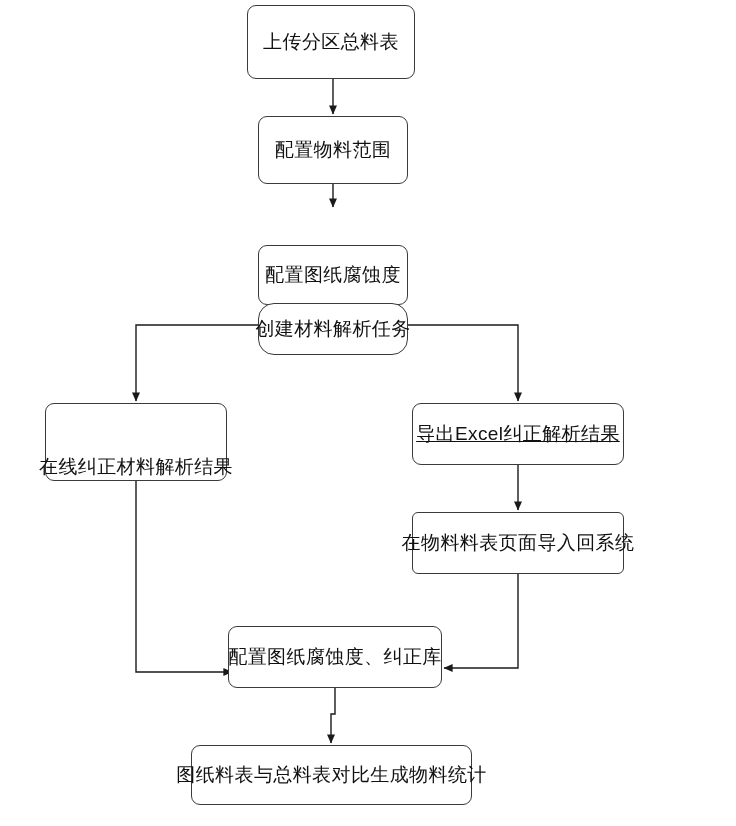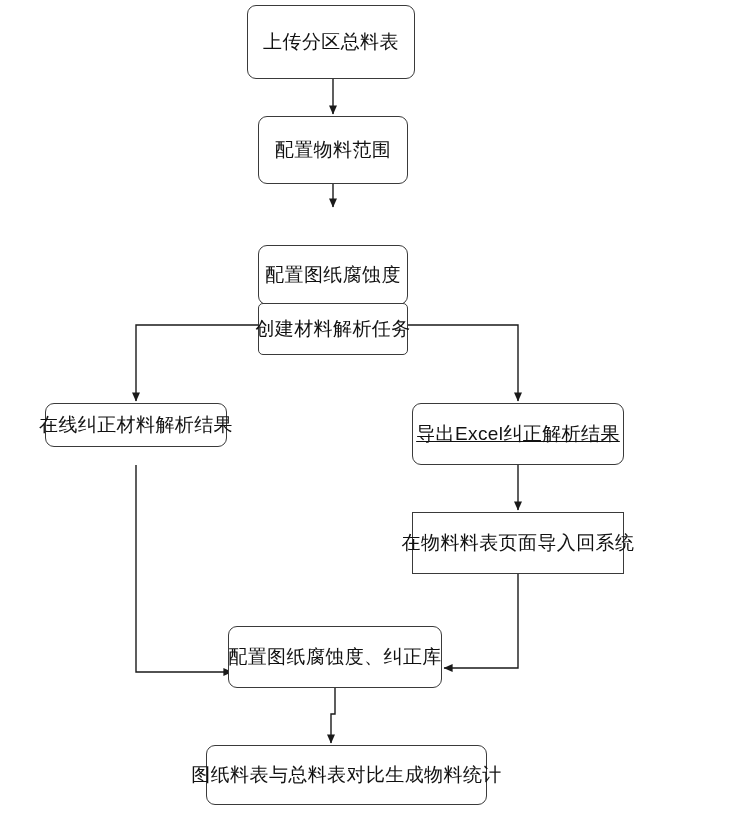--- a/index.html
+++ b/index.html
@@ -72,33 +72,33 @@
   <div id="node-layer">
       <div class="node" style="left: 247px; top: 5px; width: 168px; height: 74px; border-color: rgb(58, 58, 58); background: rgb(255, 255, 255); border-radius: 9px;">
         <span class="node-label">上传分区总料表</span>
       </div>
       <div class="node" style="left: 258px; top: 116px; width: 150px; height: 68px; border-color: rgb(58, 58, 58); background: rgb(255, 255, 255); border-radius: 9px;">
         <span class="node-label">配置物料范围</span>
       </div>
       <div class="node" style="left: 258px; top: 209px; width: 150px; height: 60px; border-color: rgb(58, 58, 58); background: rgb(255, 255, 255); border-radius: 9px; margin-top: 36px;">
         <span class="node-label">配置图纸腐蚀度</span>
       </div>
-      <div class="node" style="left: 258px; top: 303px; width: 150px; height: 52px; border-color: rgb(58, 58, 58); background: rgb(255, 255, 255); border-radius: 5px;">
+      <div class="node" style="left: 258px; top: 303px; width: 150px; height: 52px; border-color: rgb(58, 58, 58); background: rgb(255, 255, 255); border-radius: 16px;">
         <span class="node-label">创建材料解析任务</span>
       </div>
-      <div class="node" style="left: 45px; top: 403px; width: 182px; height: 44px; border-color: rgb(58, 58, 58); background: rgb(255, 255, 255); border-radius: 9px;">
+      <div class="node" style="left: 45px; top: 403px; width: 182px; height: 78px; border-color: rgb(58, 58, 58); background: rgb(255, 255, 255); border-radius: 9px; align-items: flex-end;">
         <span class="node-label">在线纠正材料解析结果</span>
       </div>
       <div class="node" style="left: 412px; top: 403px; width: 212px; height: 62px; border-color: rgb(58, 58, 58); background: rgb(255, 255, 255); border-radius: 9px; text-decoration: underline;">
         <span class="node-label">导出Excel纠正解析结果</span>
       </div>
-      <div class="node" style="left: 412px; top: 512px; width: 212px; height: 62px; border-color: rgb(58, 58, 58); background: rgb(255, 255, 255); border-radius: 0;">
+      <div class="node" style="left: 412px; top: 512px; width: 212px; height: 62px; border-color: rgb(58, 58, 58); background: rgb(255, 255, 255); border-radius: 6px;">
         <span class="node-label">在物料料表页面导入回系统</span>
       </div>
       <div class="node" style="left: 228px; top: 626px; width: 214px; height: 62px; border-color: rgb(58, 58, 58); background: rgb(255, 255, 255); border-radius: 9px;">
         <span class="node-label">配置图纸腐蚀度、纠正库</span>
       </div>
-      <div class="node" style="left: 191px; top: 745px; width: 281px; height: 60px; border-color: rgb(58, 58, 58); background: rgb(255, 255, 255); border-radius: 9px; margin-left: 15px;">
+      <div class="node" style="left: 191px; top: 745px; width: 281px; height: 60px; border-color: rgb(58, 58, 58); background: rgb(255, 255, 255); border-radius: 9px;">
         <span class="node-label">图纸料表与总料表对比生成物料统计</span>
       </div>
     </div>
 
 </div>
 
 </body></html>

